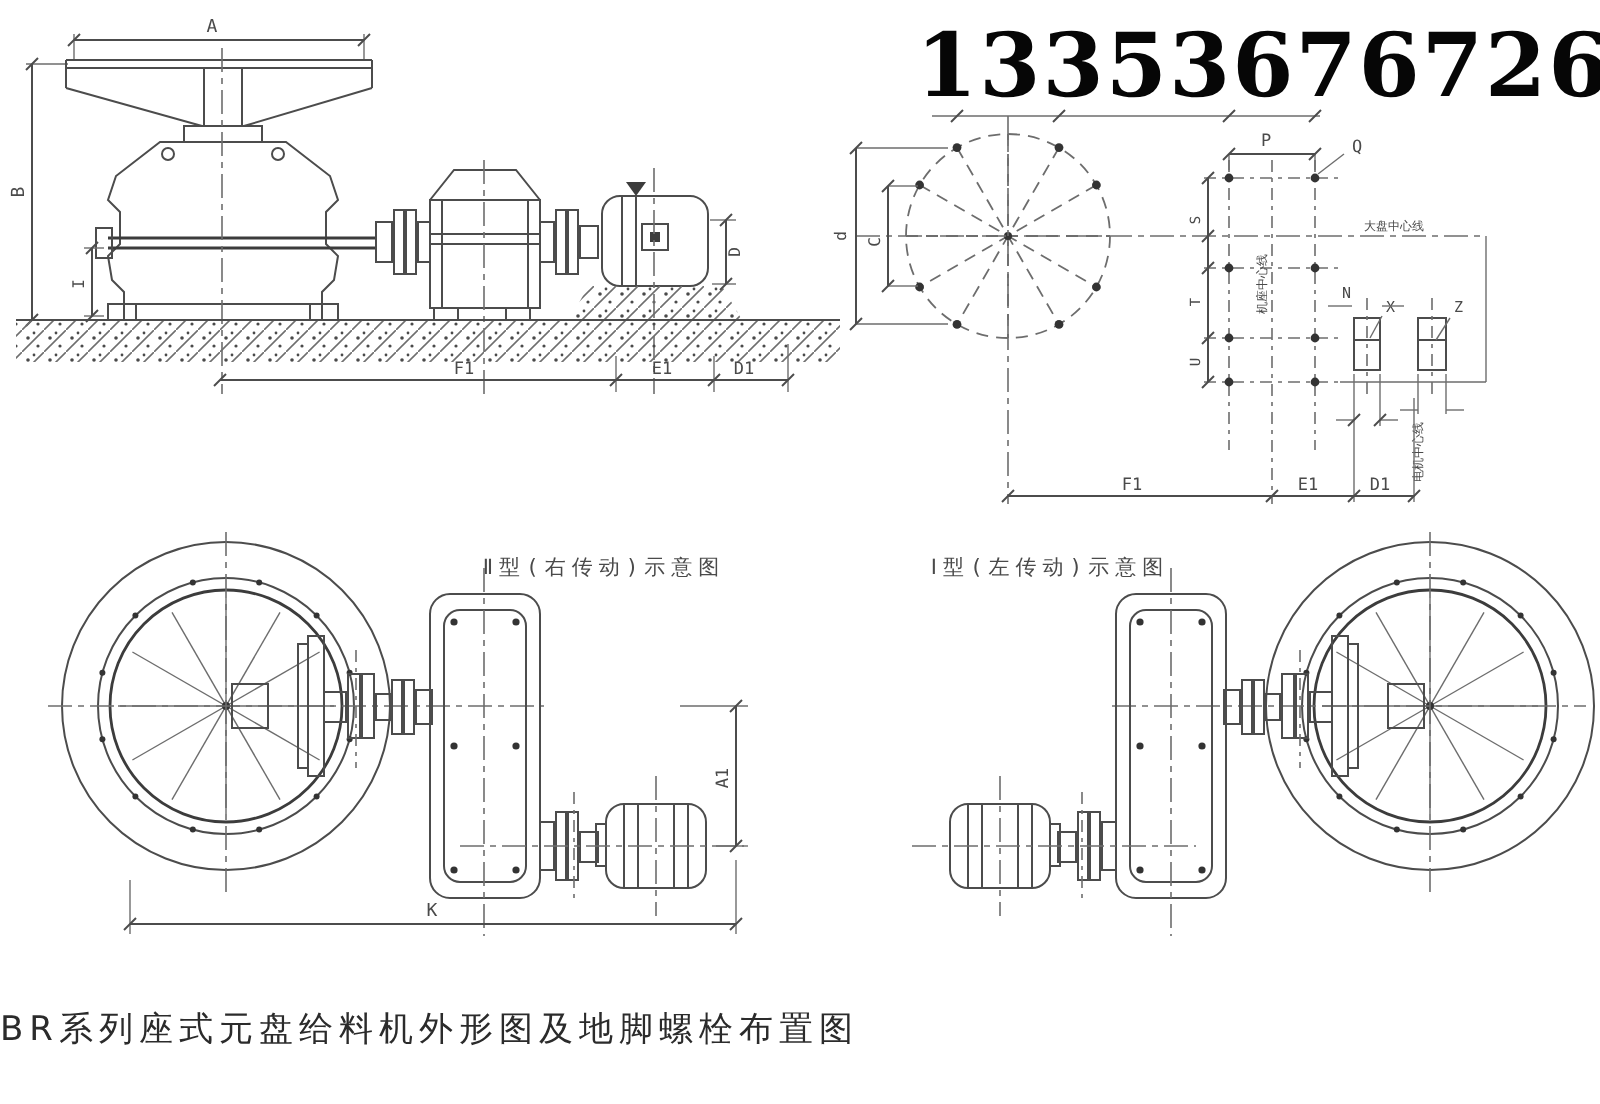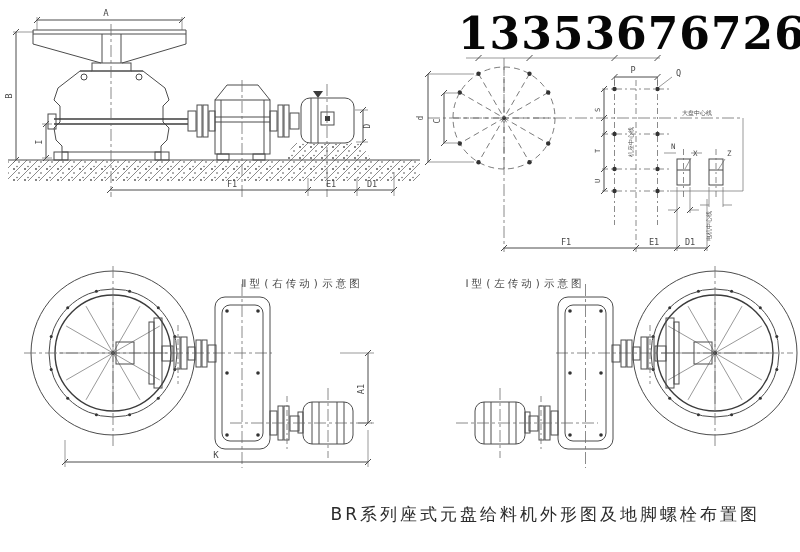--- a/index.html
+++ b/index.html
@@ -1,20 +1,20 @@
 <!DOCTYPE html>
 <html><head>
 <meta charset="utf-8">
 <style>
   html,body{margin:0;padding:0;background:#e8e8e8;}
   .page{position:relative;width:800px;height:552px;background:#ffffff;overflow:hidden;
         font-family:"DejaVu Sans",sans-serif;}
   .phone{position:absolute;left:458px;top:8px;font-family:"DejaVu Serif",serif;
          font-size:44px;font-weight:600;letter-spacing:1px;color:#060606;white-space:nowrap;}
-  .caption{position:absolute;left:0;top:503px;width:760px;text-align:right;
+  .caption{position:absolute;left:0;top:503px;width:760px;text-align:left;
            font-size:17px;letter-spacing:3px;color:#2b2b2b;font-family:"DejaVu Sans",sans-serif;}
   svg text{fill:#4a4a4a;font-family:"DejaVu Sans Mono",monospace;}
   .ln{stroke:#4c4c4c;stroke-width:1;fill:none;}
   .thk{stroke:#3c3c3c;stroke-width:1.4;fill:none;}
   .thin{stroke:#6d6d6d;stroke-width:.7;fill:none;}
   .cl{stroke:#6d6d6d;stroke-width:.8;fill:none;stroke-dasharray:12 3 3 3;}
   .dsh{stroke:#6d6d6d;stroke-width:.9;fill:none;stroke-dasharray:6 4;}
   .dd{stroke:#6d6d6d;stroke-width:.8;fill:none;stroke-dasharray:6 3 2 3;}
   .dot{fill:#333;stroke:none;}
   .tick{stroke:#4c4c4c;stroke-width:1;}

